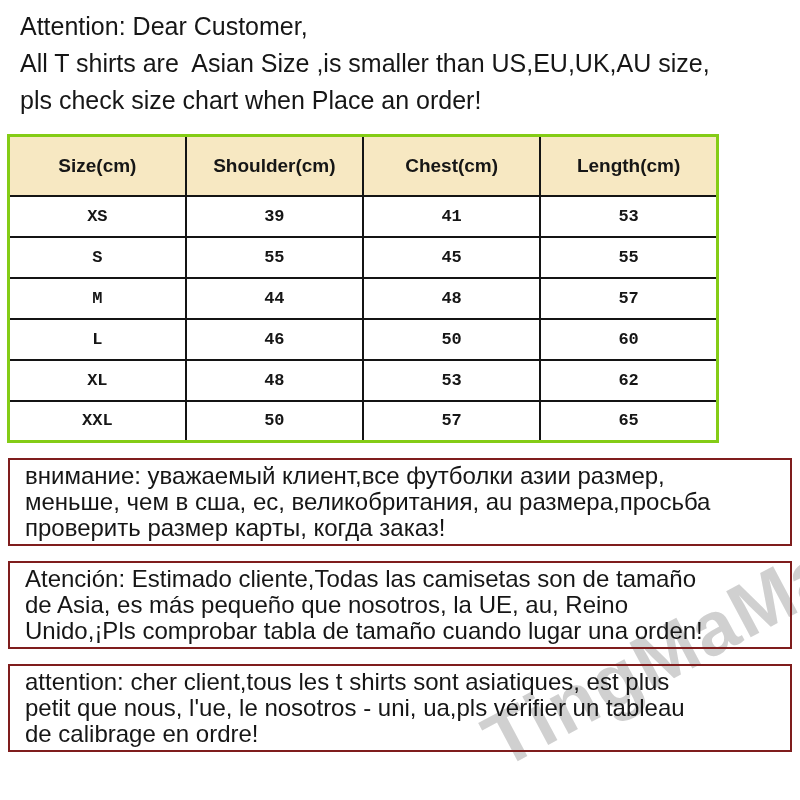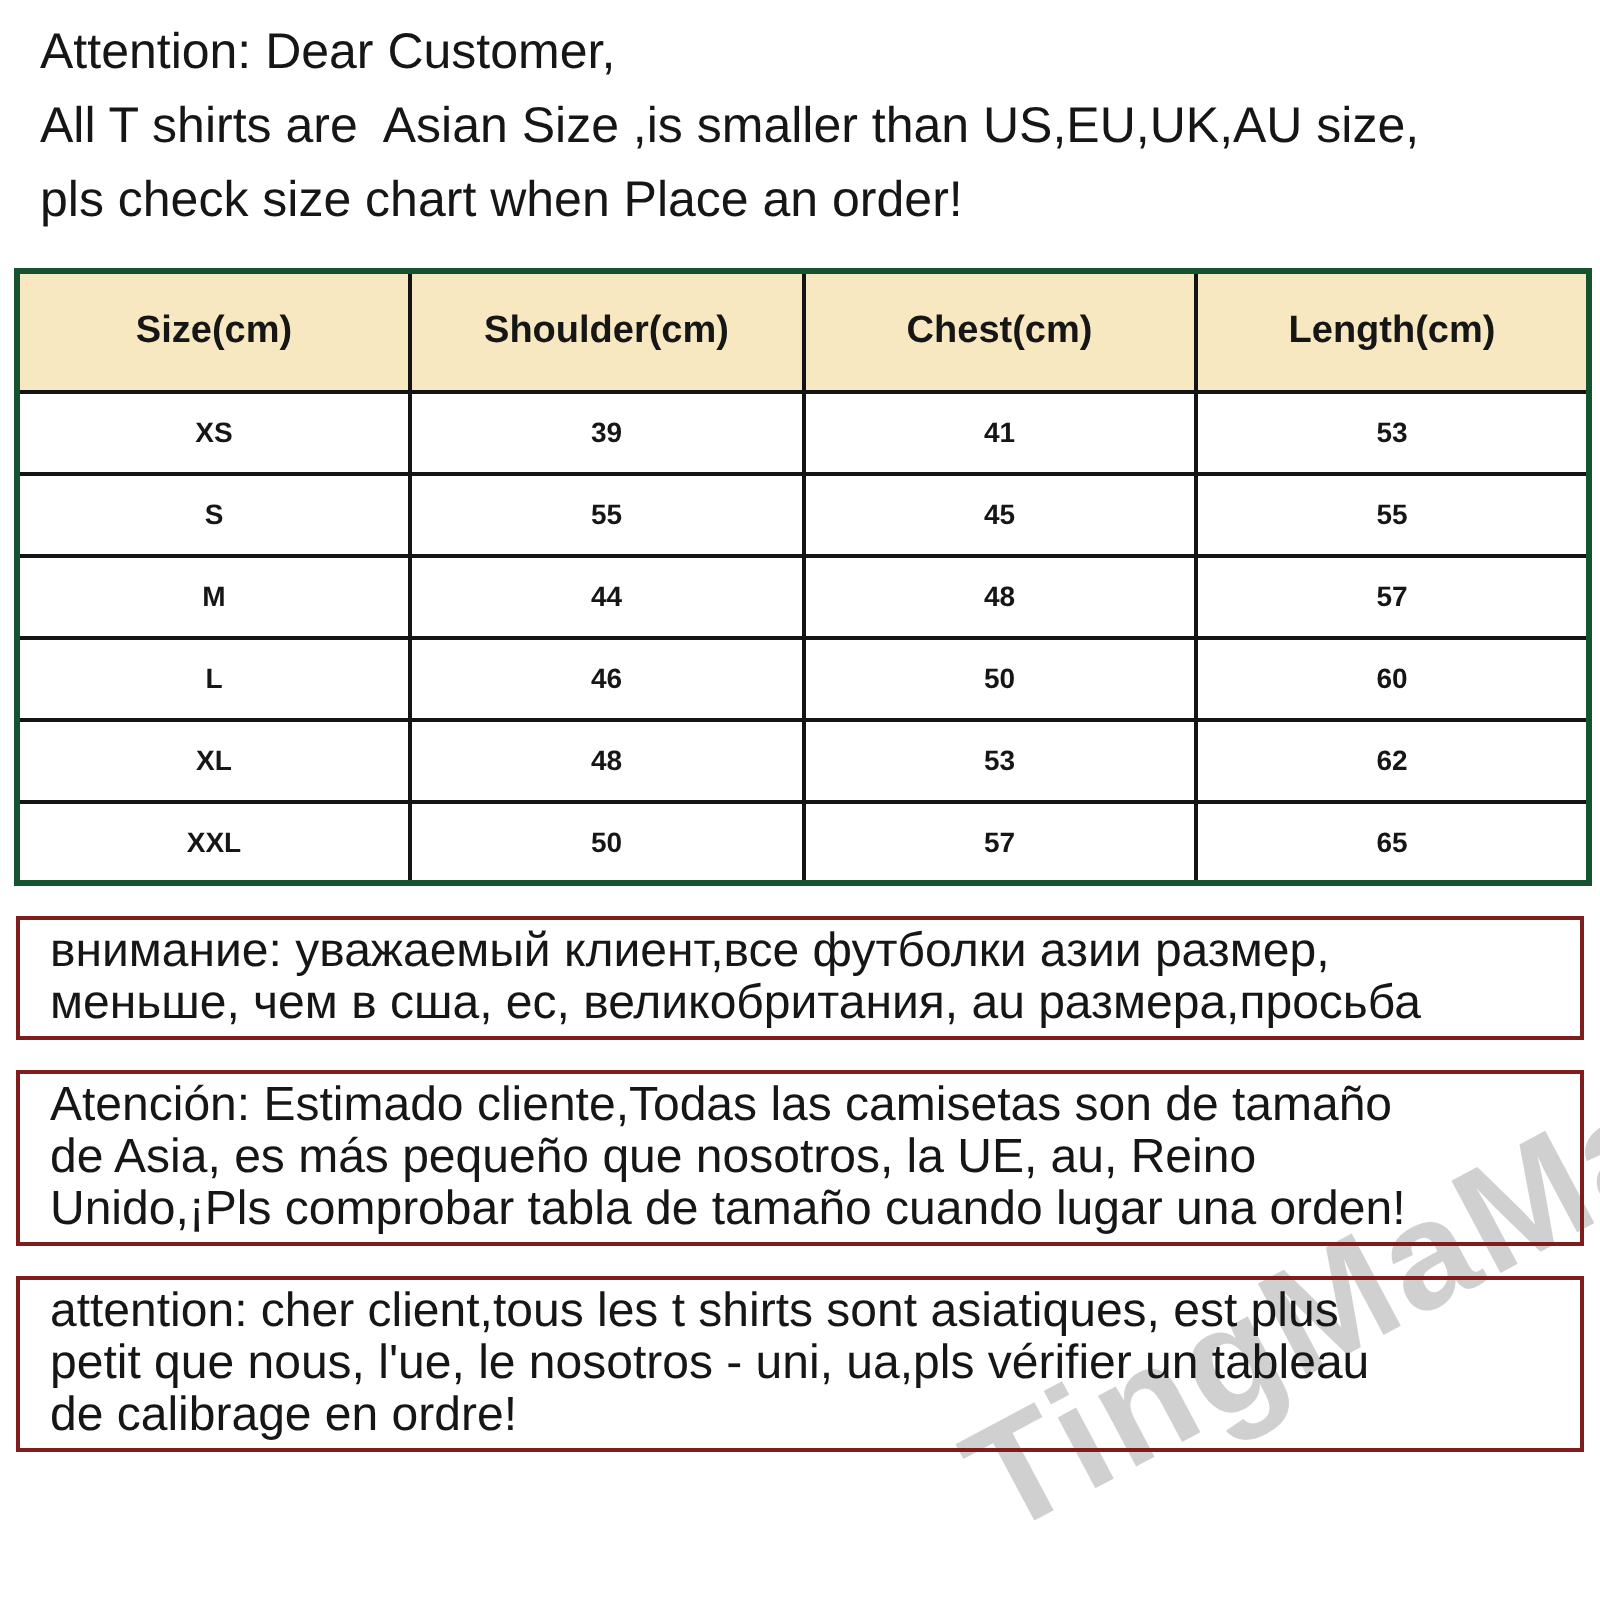--- a/index.html
+++ b/index.html
@@ -13,38 +13,39 @@
     overflow: hidden;
   }
   .content { position: relative; z-index: 1; }
 
   .header-text { padding: 8px 10px 0 20px; font-size: 25px; line-height: 37px; }
   .header-text .hline { white-space: pre; }
 
   table.size-table {
     border-collapse: collapse;
     table-layout: fixed;
-    width: 789px;
+    width: 712px;
     margin: 15px 7px 12px 7px;
-    border: 3px solid #14532d;
+    border: 3px solid #84cc16;
   }
   table.size-table th {
     background: #f7e8c2;
     height: 60px;
     font-size: 19px;
     font-weight: bold;
     border: 2px solid #141414;
     text-align: center;
   }
   table.size-table td {
     height: 41px;
-    font-size: 14px;
+    font-size: 17px;
     font-weight: bold;
     border: 2px solid #141414;
     text-align: center;
+    font-family: Liberation Mono, monospace;
   }
 
   .notice {
     border: 2px solid #7f1d1d;
     margin: 15px 8px 0 8px;
     padding: 3px 15px;
     font-size: 24px;
     line-height: 26px;
   }
   .notice .nline { white-space: pre; }
@@ -123,20 +124,21 @@
         <td>50</td>
         <td>57</td>
         <td>65</td>
       </tr>
     </tbody>
   </table>
 
   <div class="notice">
     <div class="nline">внимание: уважаемый клиент,все футболки азии размер,</div>
     <div class="nline">меньше, чем в сша, ес, великобритания, au размера,просьба</div>
+    <div class="nline">проверить размер карты, когда заказ!</div>
   </div>
 
   <div class="notice">
     <div class="nline">Atención: Estimado cliente,Todas las camisetas son de tamaño</div>
     <div class="nline">de Asia, es más pequeño que nosotros, la UE, au, Reino</div>
     <div class="nline">Unido,¡Pls comprobar tabla de tamaño cuando lugar una orden!</div>
   </div>
 
   <div class="notice">
     <div class="nline">attention: cher client,tous les t shirts sont asiatiques, est plus</div>

